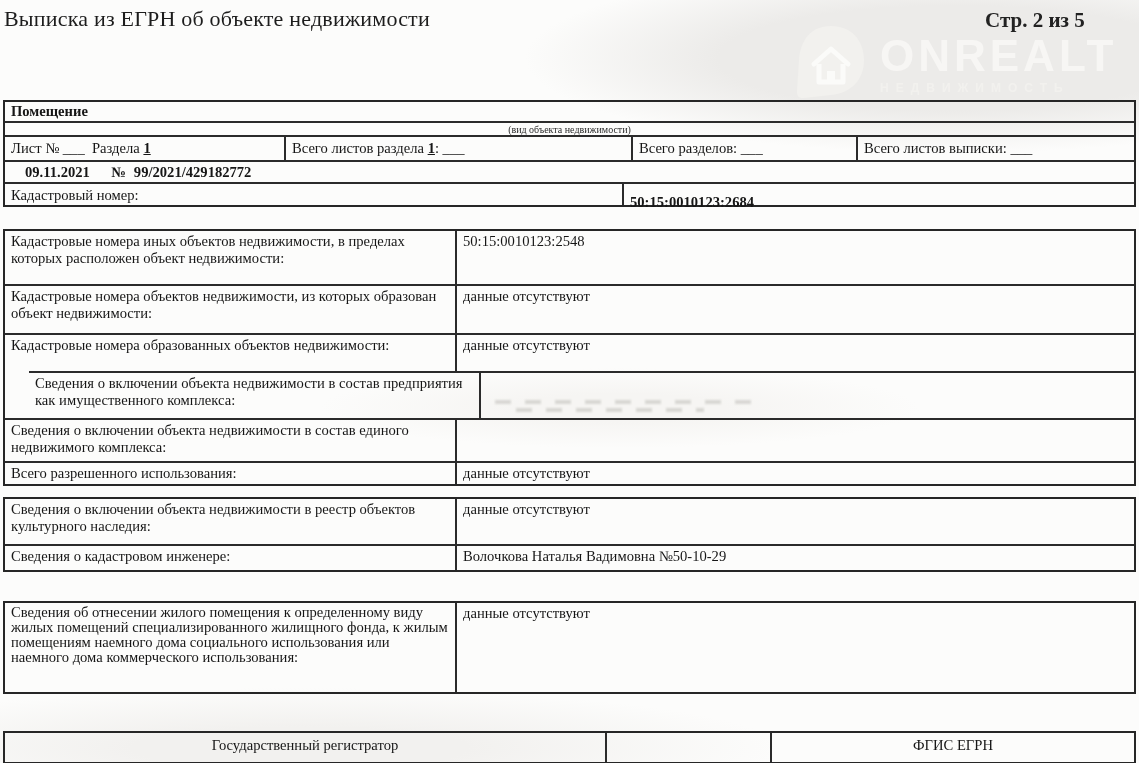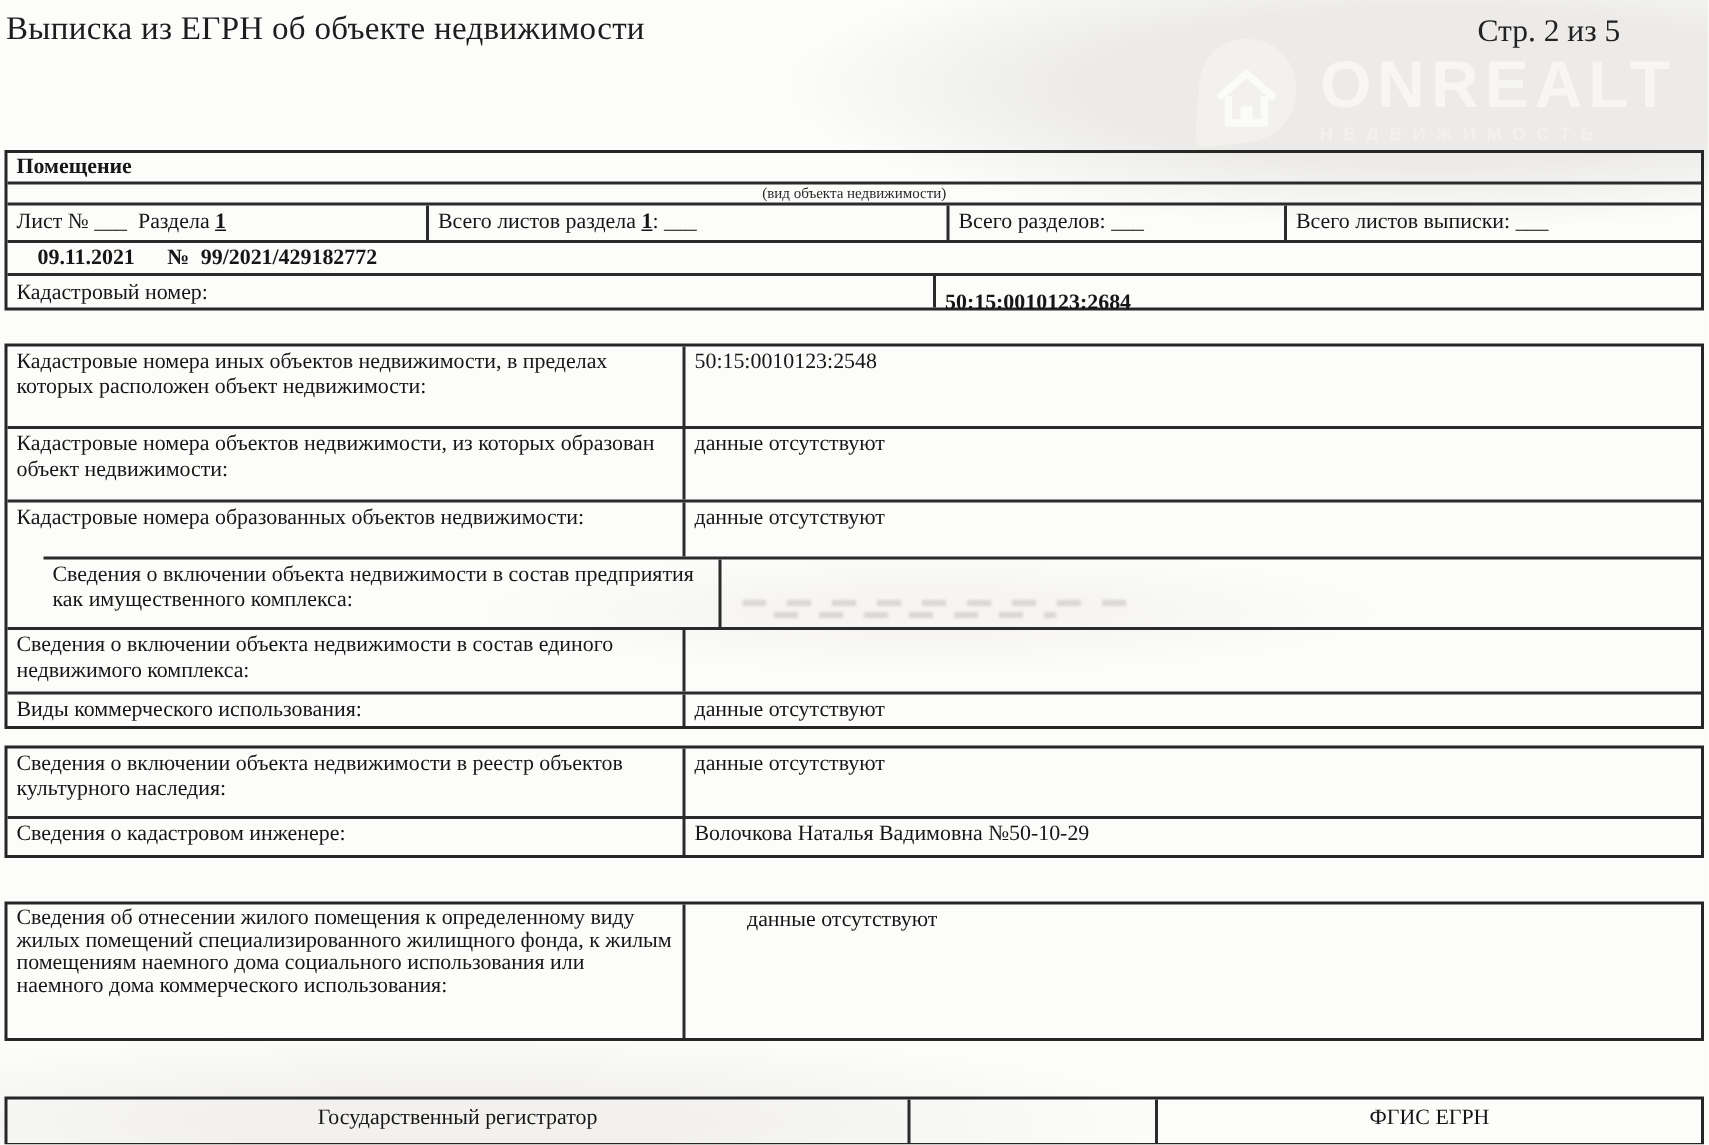--- a/index.html
+++ b/index.html
@@ -6,21 +6,21 @@
   #page{
     position:relative;width:1139px;height:763px;overflow:hidden;
     font-family:"Liberation Serif","DejaVu Serif",serif;color:#161616;
     background:
       radial-gradient(430px 95px at 955px 58px, #ecebe9 55%, rgba(236,235,233,0) 100%),
       radial-gradient(480px 60px at 300px 748px, #f2f1ef 35%, rgba(242,241,239,0) 100%),
       radial-gradient(300px 40px at 620px 408px, #f6f5f3 35%, rgba(246,245,243,0) 100%),
       #fcfcfb;
   }
   .doc-title{position:absolute;left:4px;top:6px;font-size:22px;letter-spacing:.2px;color:#1d1d1d;}
-  .page-num{position:absolute;left:985px;top:8px;font-size:21px;color:#222;}
+  .page-num{position:absolute;left:985px;top:8px;font-size:21px;color:#222;font-weight:bold;}
 
   
   .wm{position:absolute;left:794px;top:24px;display:flex;align-items:center;gap:14px;}
   .wm-texts{display:flex;flex-direction:column;}
   .wm-brand{font-family:"Liberation Sans","DejaVu Sans",sans-serif;font-weight:bold;
     font-size:44px;line-height:46px;letter-spacing:4px;color:#f7f6f4;}
   .wm-sub{font-family:"Liberation Sans","DejaVu Sans",sans-serif;font-weight:bold;
     font-size:12px;letter-spacing:7px;color:#f2f1ee;margin-top:2px;}
   .wm-smudge{position:absolute;left:495px;top:396px;width:268px;height:24px;filter:blur(1px);}
   .wm-smudge .l1,.wm-smudge .l2{height:4px;margin-top:4px;
@@ -123,38 +123,38 @@
     </div>
     <div class="trow" style="height:47px;margin-left:24px;">
       <div class="cell lbl">Сведения о включении объекта недвижимости в состав предприятия как имущественного комплекса:</div>
       <div class="cell val"></div>
     </div>
     <div class="trow" style="height:43px;">
       <div class="cell lbl">Сведения о включении объекта недвижимости в состав единого недвижимого комплекса:</div>
       <div class="cell val"></div>
     </div>
     <div class="trow" style="height:23px;">
-      <div class="cell lbl">Виды коммерческого использования:</div>
+      <div class="cell lbl">Всего разрешенного использования:</div>
       <div class="cell val">данные отсутствуют</div>
     </div>
   </div>
 
   <div class="tbl" style="top:497px;">
     <div class="trow" style="height:45px;">
       <div class="cell lbl">Сведения о включении объекта недвижимости в реестр объектов культурного наследия:</div>
       <div class="cell val">данные отсутствуют</div>
     </div>
     <div class="trow" style="height:26px;">
       <div class="cell lbl">Сведения о кадастровом инженере:</div>
       <div class="cell val">Волочкова Наталья Вадимовна №50-10-29</div>
     </div>
   </div>
 
   <div class="tbl" style="top:601px;">
-    <div class="trow" style="height:89px;gap:35px;">
+    <div class="trow" style="height:89px;">
       <div class="cell lbl tight">Сведения об отнесении жилого помещения к определенному виду жилых помещений специализированного жилищного фонда, к жилым помещениям наемного дома социального использования или наемного дома коммерческого использования:</div>
       <div class="cell val">данные отсутствуют</div>
     </div>
   </div>
 
   <div class="tbl" style="top:731px;">
     <div class="trow" style="height:29px;">
       <div class="cell center" style="width:602px;border-right:2px solid #2b2b2b;flex:0 0 auto;padding-top:4px;">Государственный регистратор</div>
       <div class="cell" style="width:165px;border-right:2px solid #2b2b2b;flex:0 0 auto;"></div>
       <div class="cell center" style="flex:1;padding-top:4px;">ФГИС ЕГРН</div>

